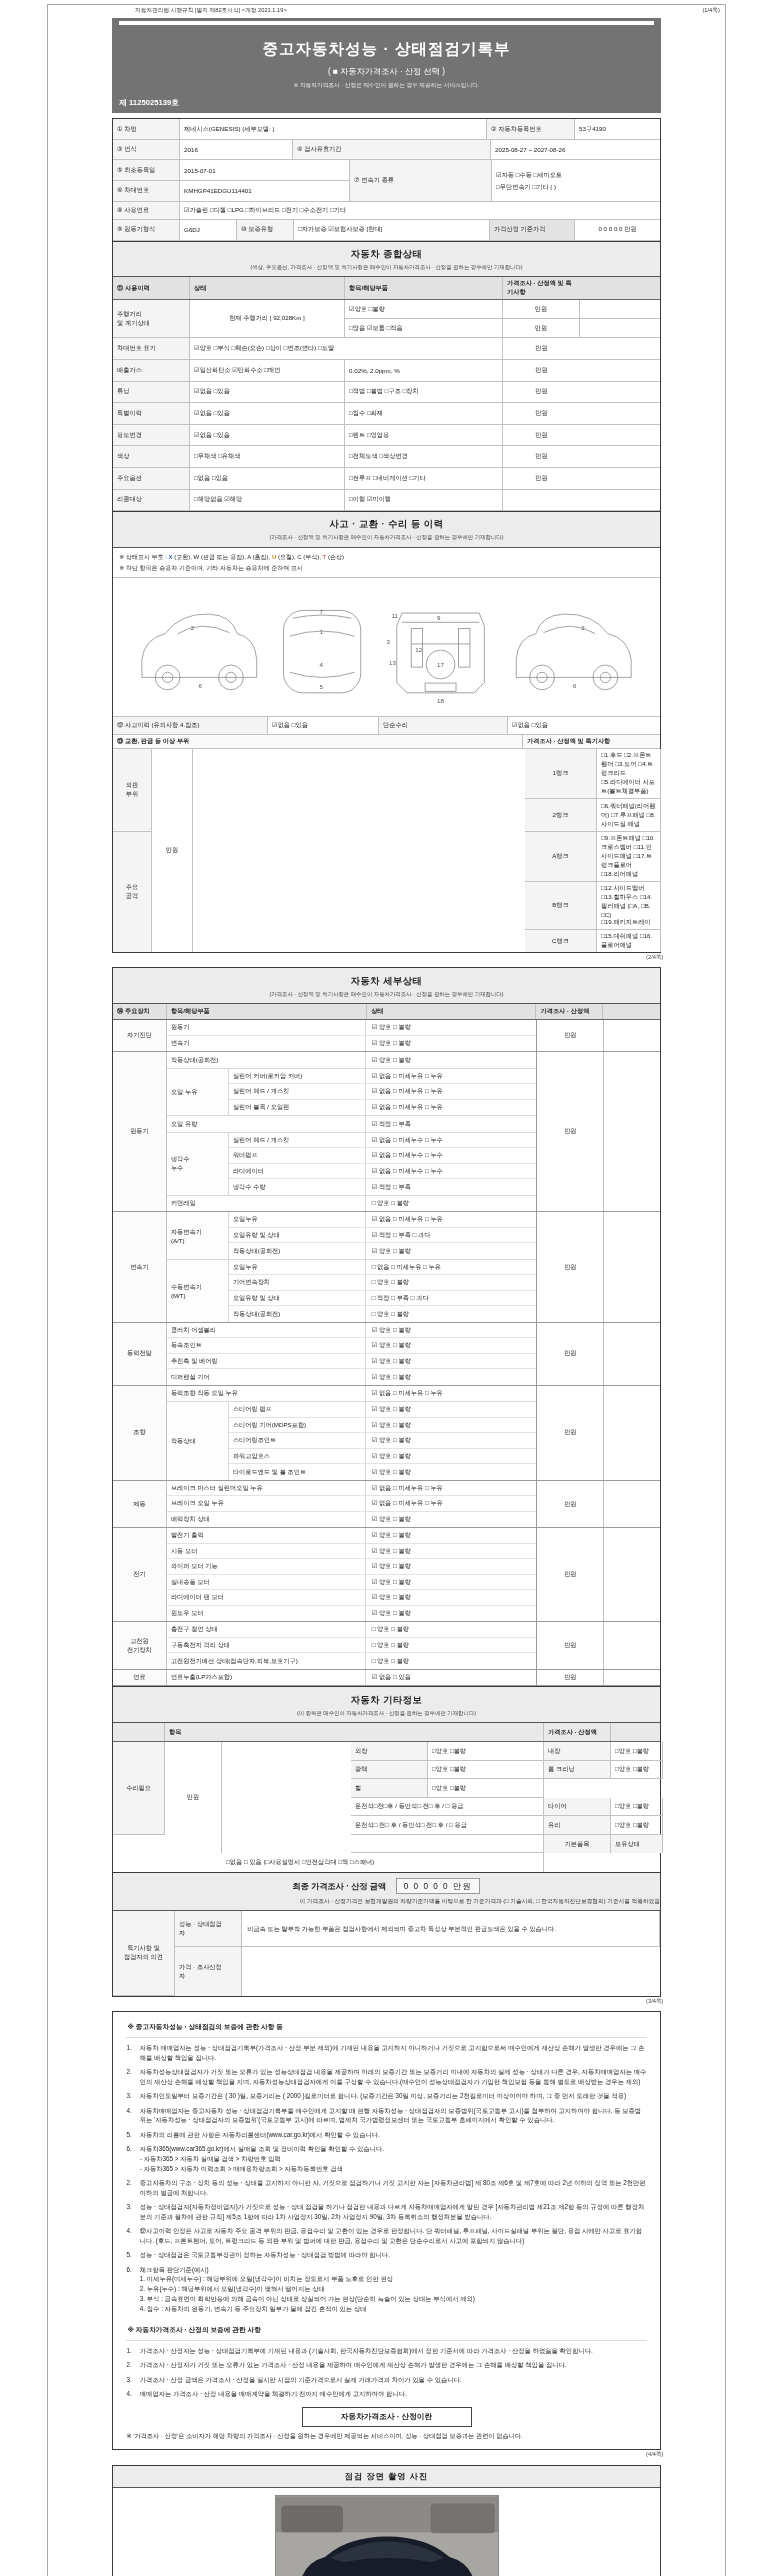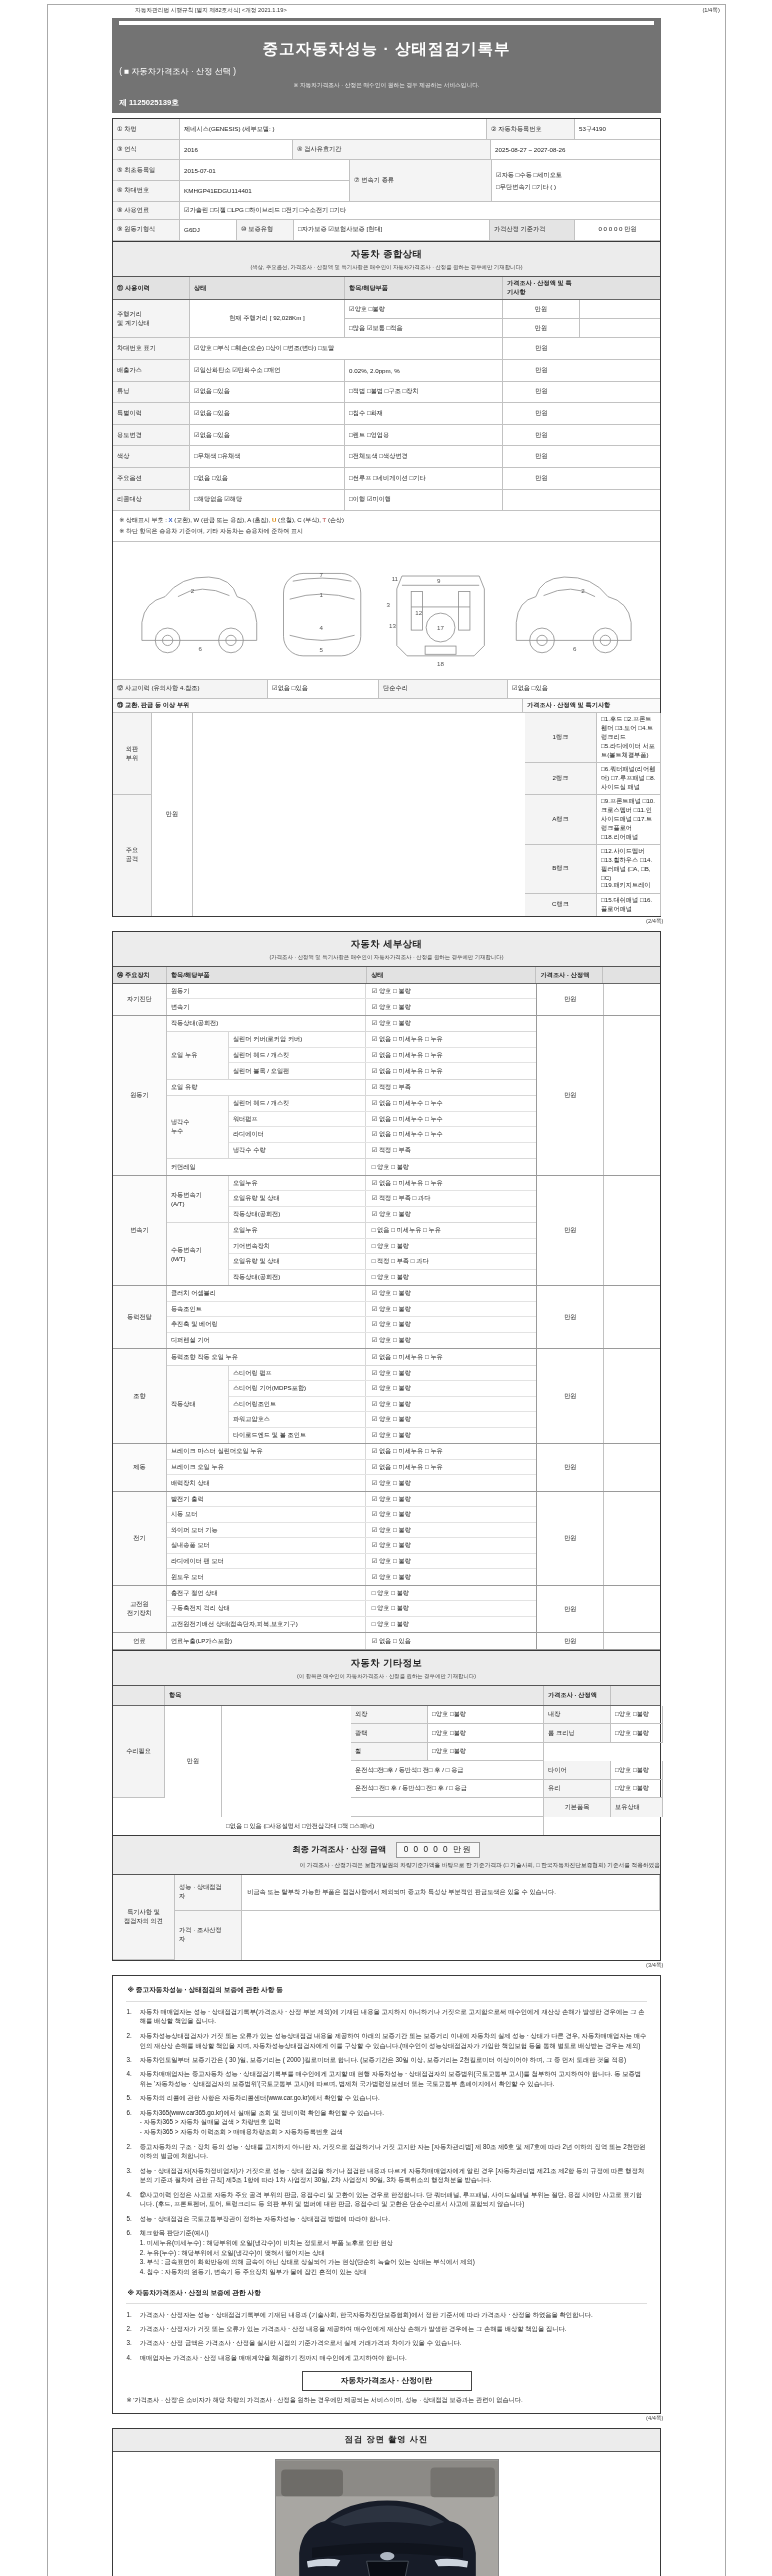--- a/index.html
+++ b/index.html
@@ -5,21 +5,21 @@
   * { box-sizing: border-box; margin: 0; padding: 0; }
   body { background:#fff; font-family:"Liberation Sans","DejaVu Sans",sans-serif; color:#222; }
   #page { width:773px; height:2576px; overflow:hidden; background:#fff; padding-top:4.1px; }
   .sheet { width:679px; margin:0 auto; border:0.5px solid #aaa; background:#fff; min-height:2566px; padding-bottom:10.3px; }
   .meta { display:flex; justify-content:space-between; font-size:5.7px; color:#333; padding:2.1px 5.2px 1px 87px; }
   .col { width:549px; margin:0 auto; }
   
   .band { background:#737373; color:#fff; margin-top:2.1px; padding:3.1px 7.2px 5.2px; }
   .band-stripe { height:3.6px; background:#fff; margin:0 0 14.4px 0; }
   .band-title { text-align:center; font-size:15.5px; font-weight:bold; letter-spacing:1px; }
-  .band-sub { text-align:left; font-size:8.2px; margin-top:5.2px; }
+  .band-sub { text-align:center; font-size:8.2px; margin-top:5.2px; }
   .band-note { text-align:center; font-size:5.7px; margin-top:5.2px; color:#eee; }
   .band-docno { font-size:7.7px; font-weight:bold; margin-top:8.2px; }
   
   .block { width:549px; margin:5.2px auto 0; border:1.5px solid #3a3a3a; background:#fff; }
   .sec-head { background:#ececec; border-bottom:0.5px solid #555; text-align:center; padding:6.2px 0 5.2px; }
   .sec-title { font-size:9.3px; font-weight:bold; letter-spacing:0.5px; }
   .sec-sub { font-size:5.4px; color:#444; margin-top:3.1px; }
   .pgmark { width:554px; margin:1px auto 0; text-align:right; font-size:5.7px; color:#444; }
   .cell { border-right:0.5px solid #c2c2c2; border-bottom:0.5px solid #c2c2c2; padding:2.1px 4.1px; display:flex; align-items:center; font-size:6.2px; }
   .lab { background:#f4f4f4; }
@@ -240,20 +240,24 @@
       </div>
 
       <div class="o-row">
         <div class="cell lab oc1">리콜대상</div>
         <div class="cell oc2 o-state">□해당없음  ☑해당</div>
         <div class="cell oc3 o-item">□이행  ☑미이행</div>
         <div class="cell oc4 ctr" style="border-right:none;"></div>
         <div class="cell oc5"></div>
       </div>
 
+    <div class="sec-head" style="border-top:1px solid #3a3a3a;">
+      <div class="sec-title">사고 · 교환 · 수리 등 이력</div>
+      <div class="sec-sub">(가격조사 · 산정액 및 특기사항은 매수인이 자동차가격조사 · 산정을 원하는 경우에만 기재합니다)</div>
+    </div>
     <div class="legend">
       <div>
         <span>※ 상태표시 부호 : </span><span class="c-blue">X</span><span> (교환), </span><span>W</span><span> (판금 또는 용접), </span><span>A</span><span> (흠집), </span><span class="c-orange">U</span><span> (요철), </span><span>C</span><span> (부식), </span><span class="c-red">T</span><span> (손상)</span>
       </div>
       <div>※ 하단 항목은 승용차 기준이며, 기타 자동차는 승용차에 준하여 표시</div>
     </div>
     <div class="diagram">
       <svg width="515" height="129" viewBox="0 0 1000 250">
         <g fill="none" stroke="#8f8f8f" stroke-width="1.6">
 

